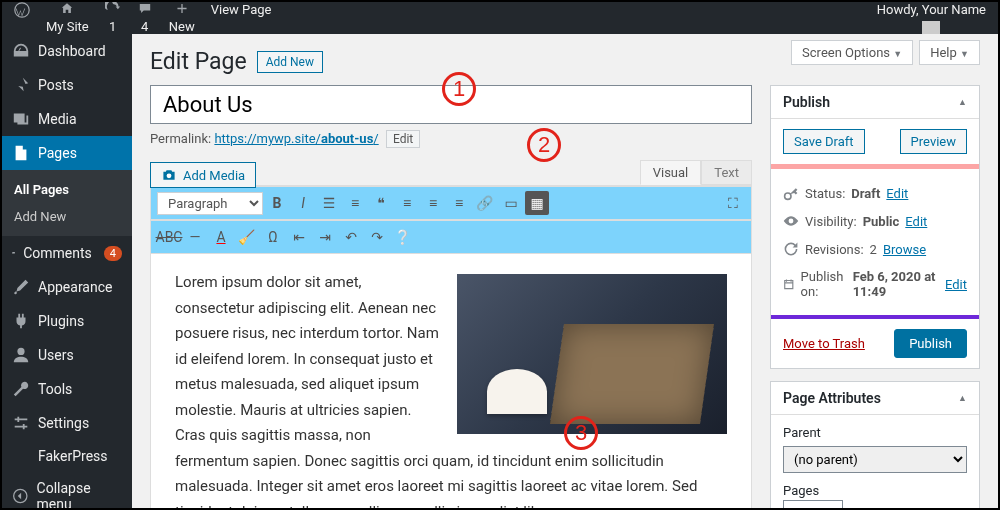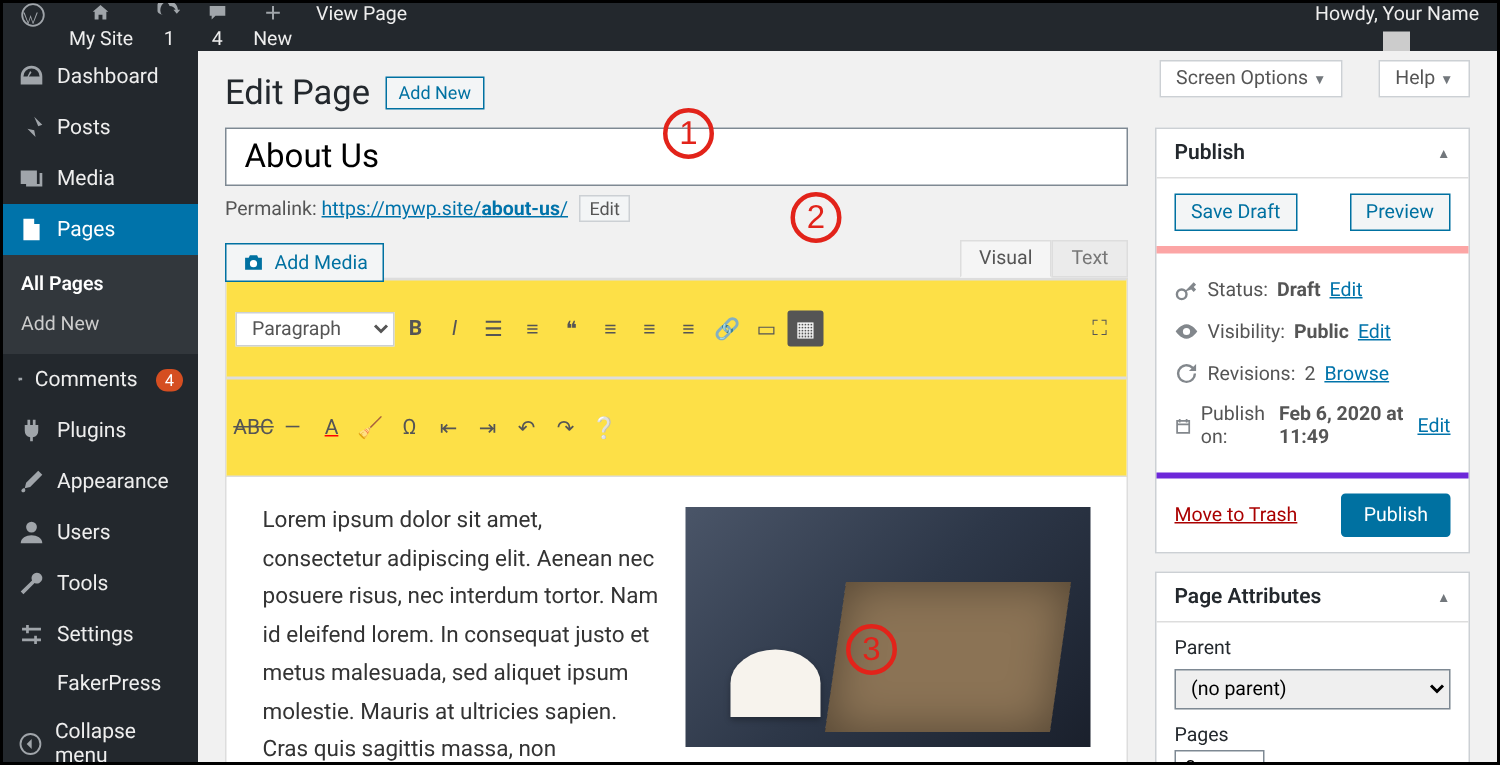--- a/index.html
+++ b/index.html
@@ -16,39 +16,39 @@
 .side-item svg { width: 18px; height: 18px; fill: #a0a5aa; }
 .side-item.current { background: #0073aa; color: #fff; position: relative; }
 .side-item.current svg { fill: #fff; }
 .side-item.current::after { content: ""; position: absolute; right: -8px; top: 50%; transform: translateY(-50%); border: 8px solid transparent; border-right-color: #f1f1f1; }
 .side-sub { background: #32373c; padding: 6px 0; }
 .side-sub-item { padding: 6px 12px; font-size: 13px; color: #ccc; cursor: pointer; }
 .side-sub-item.active { color: #fff; font-weight: 600; }
 .side-badge { background: #d54e21; color: #fff; border-radius: 10px; font-size: 11px; padding: 1px 6px; margin-left: 4px; }
 .side-collapse { margin-top: auto; }
 .content { flex: 1; padding: 8px 18px; overflow: auto; position: relative; }
-.top-actions { position: absolute; right: 18px; top: 6px; display: flex; gap: 24px; align-items: center; }
+.top-actions { position: absolute; right: 18px; top: 6px; display: flex; gap: 6px; align-items: center; }
 .screen-btn { background: #fff; border: 1px solid #ccd0d4; padding: 4px 10px; font-size: 13px; color: #555; cursor: pointer; }
 .heading-row { display: flex; align-items: center; gap: 10px; margin-top: 6px; }
 .h1 { font-size: 23px; font-weight: 400; color: #23282d; }
 .add-new { border: 1px solid #0071a1; color: #0071a1; background: #f3f5f6; padding: 3px 8px; font-size: 12px; cursor: pointer; }
 .cols { display: flex; gap: 18px; margin-top: 10px; }
 .col-main { flex: 1; }
 .col-side { width: 210px; display: flex; flex-direction: column; gap: 12px; }
 .title-input { width: 100%; font-size: 22px; padding: 6px 12px; border: 1px solid #7e8993; background: #fff; }
 .permalink { font-size: 13px; color: #555; margin-top: 6px; }
 .permalink a { color: #0073aa; text-decoration: underline; }
 .small-btn { border: 1px solid #ccd0d4; background: #f3f5f6; padding: 1px 6px; font-size: 12px; color: #555; margin-left: 4px; cursor: pointer; }
 .media-btn { border: 1px solid #0071a1; color: #0071a1; background: #f3f5f6; padding: 4px 10px; font-size: 13px; margin-top: 14px; cursor: pointer; display: inline-flex; align-items: center; gap: 6px; }
 .editor-box { border: 1px solid #ddd; background: #fff; margin-top: 0; }
 .editor-tabs { display: flex; justify-content: flex-end; margin-top: -28px; position: relative; z-index: 2; }
 .ed-tab { border: 1px solid #ddd; background: #f5f5f5; padding: 4px 12px; font-size: 13px; color: #555; cursor: pointer; }
 .ed-tab.active { background: #f5f5f5; border-bottom-color: #f5f5f5; }
 .ed-tab.inactive { background: #ebebeb; color: #777; }
-.toolbar-row { background: #fde047; border-top: 1px solid #ddd; border-bottom: 1px solid #ddd; padding: 20px 6px; display: flex; align-items: flex-end; gap: 2px; flex-wrap: wrap; }
+.toolbar-row { background: #7dd3fc; border-top: 1px solid #ddd; border-bottom: 1px solid #ddd; padding: 4px 6px; display: flex; align-items: flex-end; gap: 2px; flex-wrap: wrap; }
 .fmt-select { border: 1px solid #ccd0d4; padding: 2px 18px 2px 6px; font-size: 13px; color: #555; background: #fff; }
 .ed-btn { width: 24px; height: 24px; display: flex; align-items: center; justify-content: center; font-size: 14px; color: #555; cursor: pointer; border-radius: 2px; }
 .ed-btn.filled { background: #555; color: #fff; }
 .expand-btn { margin-left: auto; }
 .editor-body { padding: 16px 24px; font-family: Georgia, serif; font-size: 15px; line-height: 1.7; color: #333; min-height: 200px; position: relative; }
 .editor-text { }
 .editor-img { float: right; width: 270px; height: 160px; margin: 4px 0 8px 18px; background: linear-gradient(135deg, #4a5568 0%, #2d3748 50%, #1a202c 100%); position: relative; overflow: hidden; }
 .editor-img::before { content: ""; position: absolute; left: 30px; bottom: 20px; width: 60px; height: 45px; background: #f7f3ed; border-radius: 50% 50% 0 0; box-shadow: 0 2px 4px rgba(0,0,0,0.3); }
 .editor-img::after { content: ""; position: absolute; left: 100px; bottom: 10px; width: 150px; height: 100px; background: #8b7355; transform: skewX(-8deg); box-shadow: inset 0 0 30px rgba(0,0,0,0.4); }
 .postbox { background: #fff; border: 1px solid #ccd0d4; }
@@ -148,29 +148,29 @@
     </div>
     <div class="side-item">
         <svg viewBox="0 0 20 20">
           <path d="M2 3h16v10H8l-4 4v-4H2z"></path>
         </svg>
         <span>Comments</span>
         <span class="side-badge">4</span>
       </div>
     <div class="side-item">
         <svg viewBox="0 0 20 20">
+          <path d="M15 2l3 3-9 9-4 1 1-4zM4 15c-2 1-2 3 0 3 1 0 2-1 1-3z"></path>
+        </svg>
+        <span>Appearance</span>
+      </div>
+    <div class="side-item">
+        <svg viewBox="0 0 20 20">
           <path d="M7 2v4H5v4a5 5 0 004 5v3h2v-3a5 5 0 004-5V6h-2V2h-2v4H9V2z"></path>
         </svg>
         <span>Plugins</span>
-      </div>
-    <div class="side-item">
-        <svg viewBox="0 0 20 20">
-          <path d="M15 2l3 3-9 9-4 1 1-4zM4 15c-2 1-2 3 0 3 1 0 2-1 1-3z"></path>
-        </svg>
-        <span>Appearance</span>
       </div>
     <div class="side-item">
         <svg viewBox="0 0 20 20">
           <circle cx="10" cy="6" r="4"></circle>
           <path d="M2 18c0-4 4-6 8-6s8 2 8 6z"></path>
         </svg>
         <span>Users</span>
       </div>
     <div class="side-item">
         <svg viewBox="0 0 20 20">

